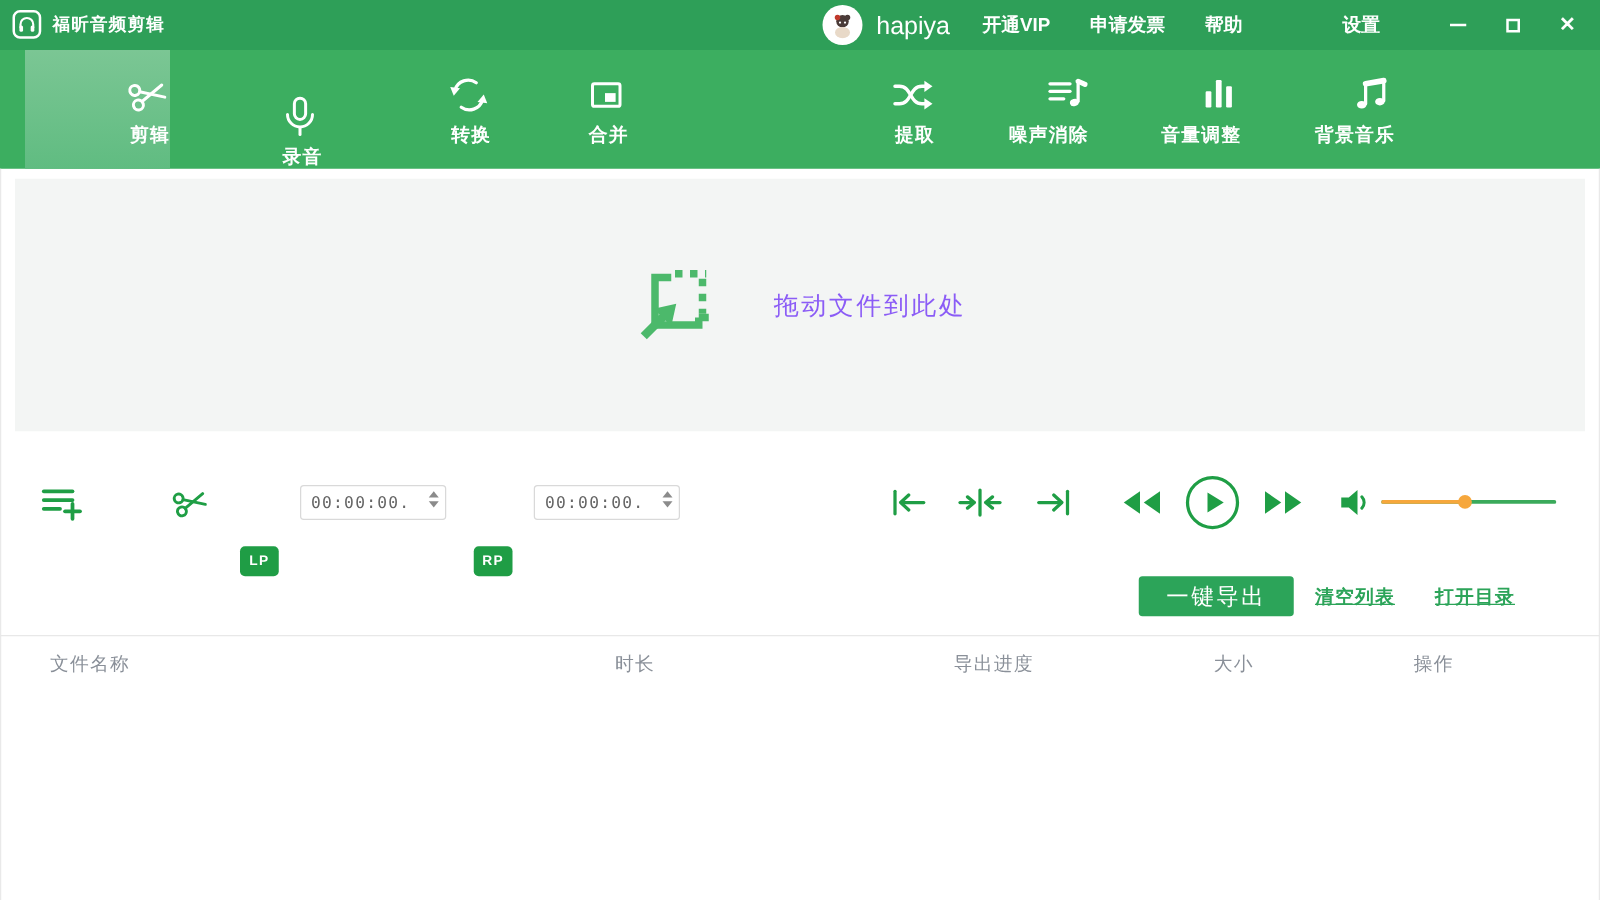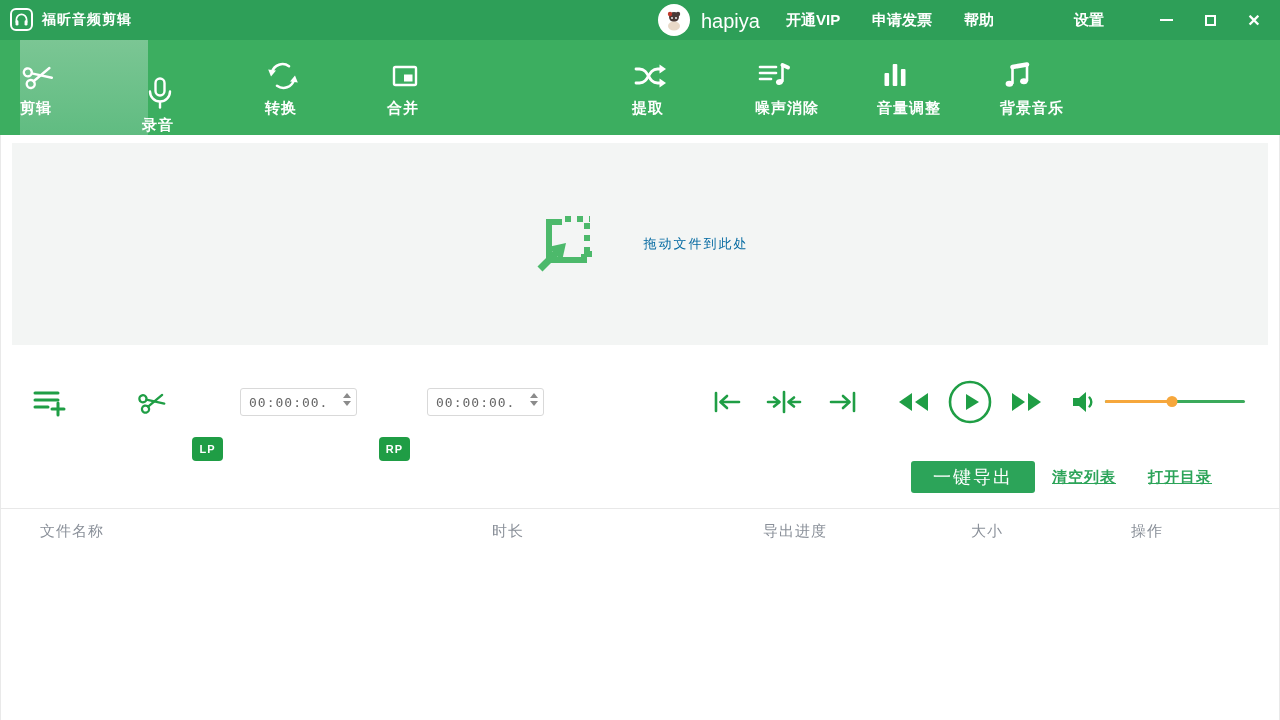--- a/index.html
+++ b/index.html
@@ -15,33 +15,33 @@
   .username { position:absolute; left:701px; top:10px; color:#fff; font-size:20px; }
   .tb-menu { position:absolute; top:0; height:40px; display:flex; align-items:center; color:#fff; font-size:15px; font-weight:bold; cursor:pointer; }
   .m-vip { left:786px; } .m-invoice { left:872px; } .m-help { left:964px; } .m-service { left:1018px;margin-top:46px; } .m-settings { left:1074px; }
   .winbtn { position:absolute; top:0; width:36px; height:40px; display:flex; align-items:center; justify-content:center; cursor:pointer; }
   .wb-min { left:1148px; } .wb-max { left:1192px; } .wb-close { left:1236px; color:#fff; font-size:16px; font-weight:bold; }
   .min-bar { width:13px; height:2px; background:#fff; }
   .max-box { width:11px; height:11px; border:2px solid #fff; }
 
   
   .toolbar { position:absolute; top:40px; left:0; width:1280px; height:95px; background:#3CAE60; }
-  .tab { position:absolute; top:0; height:95px; width:128px; display:flex; flex-direction:column; align-items:flex-start; justify-content:center; cursor:pointer; }
+  .tab { position:absolute; top:0; height:95px; width:116px; display:flex; flex-direction:column; align-items:flex-end; justify-content:center; cursor:pointer; }
   .tab.active { background:linear-gradient(#7BC694,#60BC81); }
   .tab .ticon { height:38px; display:flex; align-items:center; justify-content:center; }
   .tab .tlabel { margin-top:4px; color:#fff; font-size:15px; font-weight:bold; letter-spacing:1px; white-space:nowrap; }
-  .t0{left:20px;} .t1{left:142px;margin-top:17px;} .t2{left:265px;} .t3{left:387px;} .t4{left:510px;}
+  .t0{left:20px;} .t1{left:142px;margin-top:17px;} .t2{left:277px;} .t3{left:387px;} .t4{left:510px;}
   .t5{left:632px;} .t6{left:755px;} .t7{left:877px;} .t8{left:1000px;}
 
   .content-border { position:absolute; top:135px; left:0; right:0; bottom:0; border-left:1px solid #e9e9e9; border-right:1px solid #e9e9e9; pointer-events:none; }
 
   
   .dropzone { position:absolute; left:12px; top:143px; width:1256px; height:202px; background:#f3f5f4; display:flex; align-items:center; justify-content:center; }
   .drop-inner { display:flex; align-items:center; }
-  .drop-hint { color:#0369a1; font-size:13px; margin-left:48px; letter-spacing:2px; }
+  .drop-hint { color:#8b5cf6; font-size:20px; margin-left:48px; letter-spacing:2px; }
 
   
   .ctrl { position:absolute; }
   .badge { width:31px; height:24px; background:#1F9D45; border-radius:4px; color:#fff; font-size:11px; font-weight:bold; letter-spacing:1px; display:flex; align-items:center; justify-content:center; cursor:pointer;margin-top:47px; }
   .time-field { position:absolute; width:117px; height:28px; }
   .time-field input { width:100%; height:100%; border:1px solid #d9d9d9; border-radius:3px; background:#fff; color:#666; font-family:"DejaVu Sans Mono", monospace; font-size:13px; letter-spacing:1px; padding:0 20px 0 8px; outline:none; }
   .spinner { position:absolute; right:6px; top:5px; display:flex; flex-direction:column; gap:3px; cursor:pointer; }
   .sp-up { width:0; height:0; border-left:4px solid transparent; border-right:4px solid transparent; border-bottom:5px solid #8b8b8b; }
   .sp-dn { width:0; height:0; border-left:4px solid transparent; border-right:4px solid transparent; border-top:5px solid #8b8b8b; }
   .icon-btn { cursor:pointer; display:flex; align-items:center; justify-content:center; }

